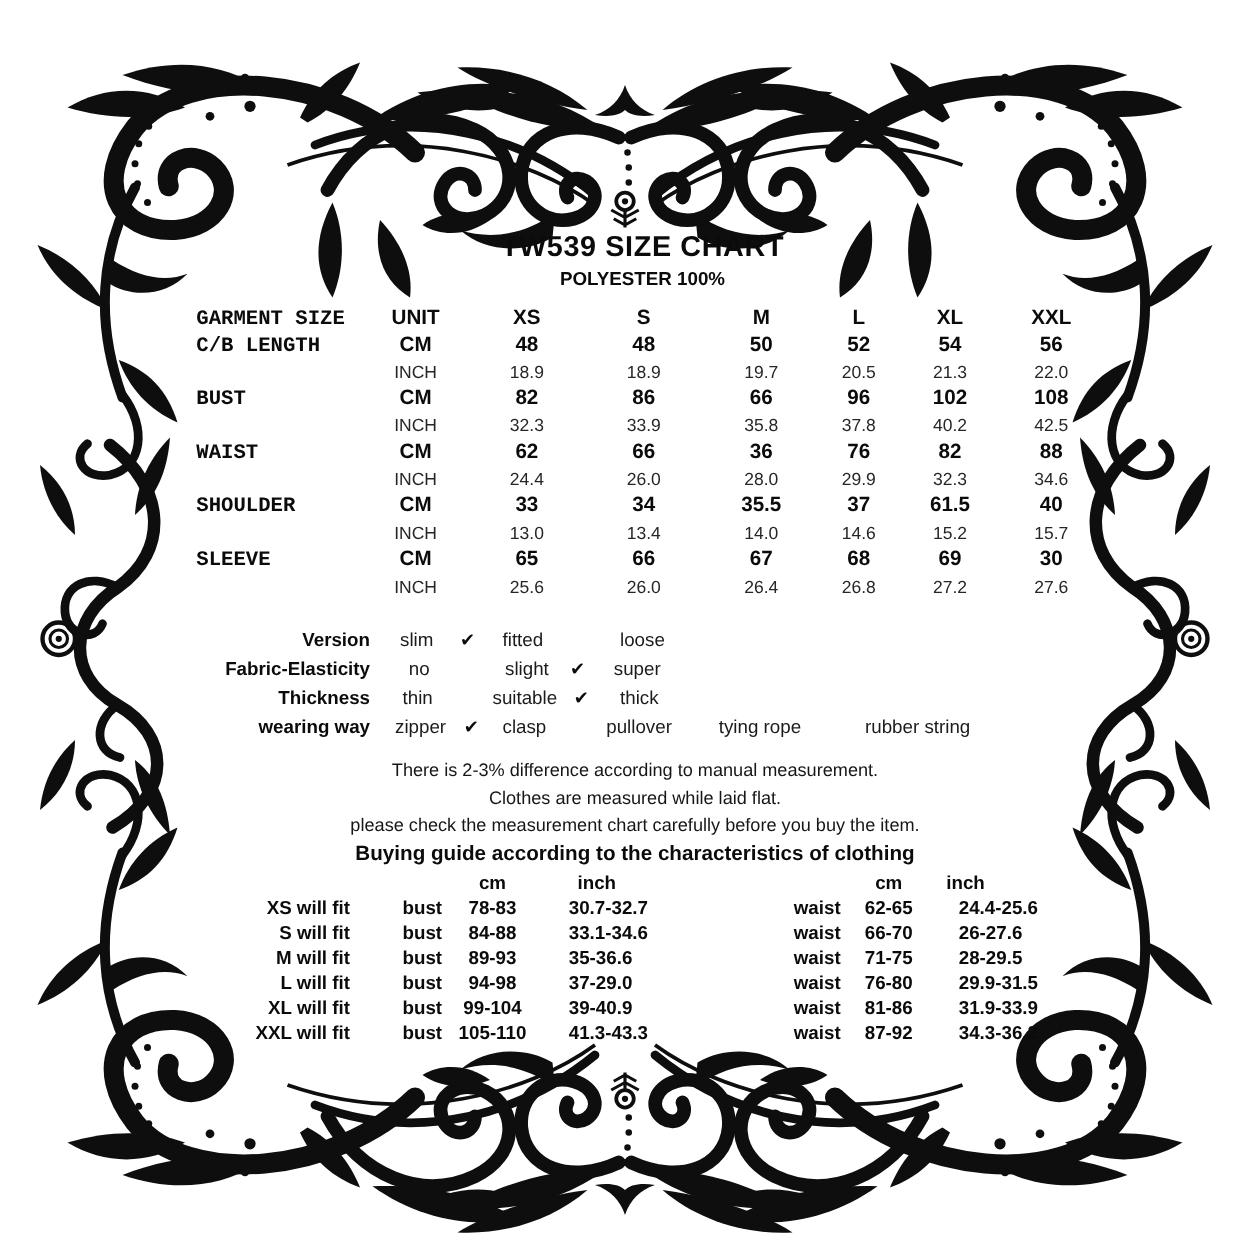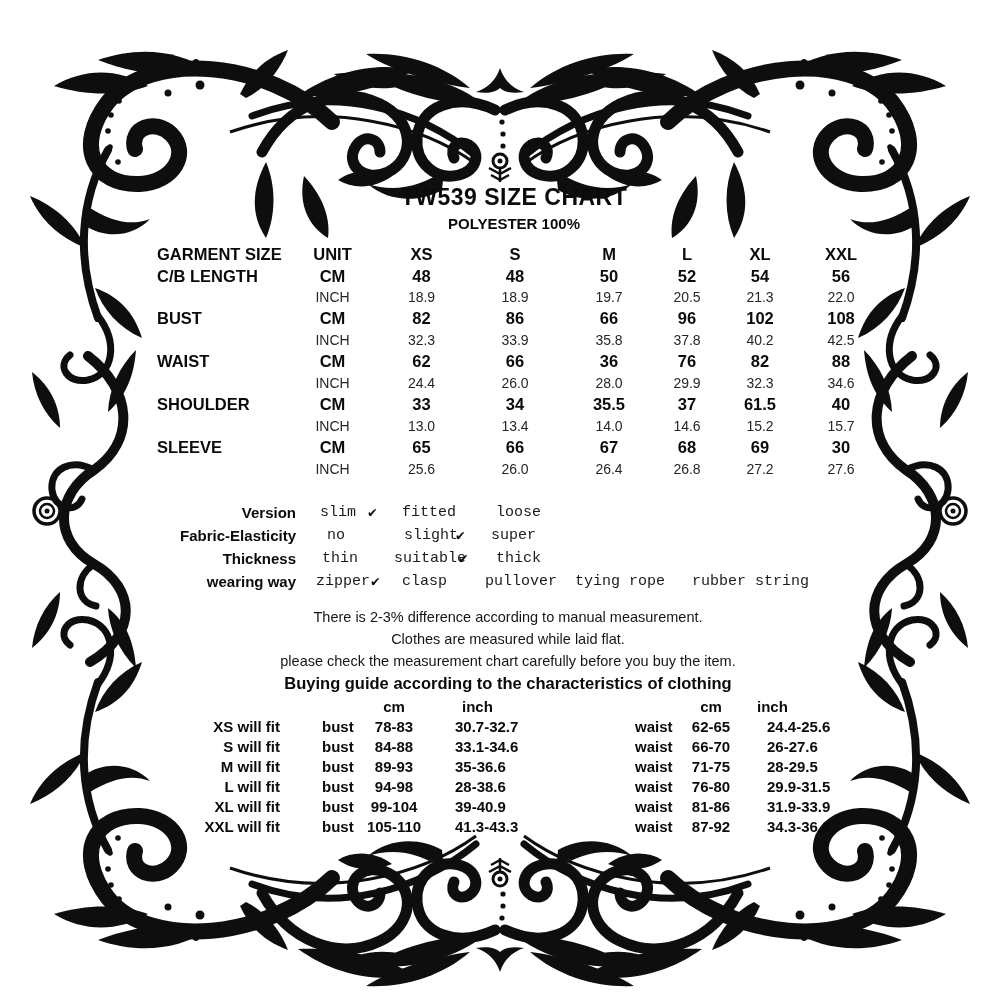--- a/index.html
+++ b/index.html
@@ -14,27 +14,27 @@
   .title{position:absolute;top:184px;left:14px;width:1000px;text-align:center;
     font-size:23px;font-weight:bold;letter-spacing:.5px;}
   .subtitle{position:absolute;top:215px;left:14px;width:1000px;text-align:center;
     font-size:15px;font-weight:bold;}
 
   .sizes{position:absolute;left:145px;top:244px;display:grid;
     grid-template-columns:145px 85px 93px 94px 94px 62px 84px 78px;
     grid-auto-rows:21.4px;}
   .sizes span{display:flex;align-items:center;justify-content:center;
     font-size:16.5px;font-weight:bold;color:#0b0b0b;white-space:nowrap;}
-  .sizes .lab{justify-content:flex-start;padding-left:12px;}
+  .sizes .lab{justify-content:flex-start;padding-left:12px;font-family:Liberation Mono, monospace;}
   .sizes .i{font-weight:400;font-size:14px;color:#262626;}
 
   .attr{position:absolute;left:0;width:884px;height:20px;font-size:15px;}
   .attr .al{position:absolute;left:110px;width:186px;text-align:right;
     font-weight:bold;color:#0b0b0b;}
-  .attr .tk{position:absolute;color:#1b1b1b;white-space:nowrap;font-family:Liberation Mono, monospace;}
+  .attr .tk{position:absolute;color:#1b1b1b;white-space:nowrap;}
   .attr .ck{color:#0b0b0b;font-size:14.5px;}
 
   .note{position:absolute;left:8px;width:1000px;text-align:center;
     font-size:14.5px;color:#161616;}
   .note.head{font-size:16.5px;font-weight:bold;color:#0b0b0b;}
 
   .grow{position:absolute;left:0;width:1000px;height:20px;
     font-size:15px;font-weight:bold;color:#0b0b0b;}
   .grow span{position:absolute;white-space:nowrap;}
   .gsize{left:150px;width:130px;text-align:right;}
@@ -307,21 +307,21 @@
     <span class="gbcm">89-93</span>
     <span class="gbin">35-36.6</span>
     <span class="gwl">waist</span>
     <span class="gwcm">71-75</span>
     <span class="gwin">28-29.5</span>
   </div>
   <div class="grow" style="top:778px">
     <span class="gsize">L will fit</span>
     <span class="gbust">bust</span>
     <span class="gbcm">94-98</span>
-    <span class="gbin">28-38.6</span>
+    <span class="gbin">37-29.0</span>
     <span class="gwl">waist</span>
     <span class="gwcm">76-80</span>
     <span class="gwin">29.9-31.5</span>
   </div>
   <div class="grow" style="top:798px">
     <span class="gsize">XL will fit</span>
     <span class="gbust">bust</span>
     <span class="gbcm">99-104</span>
     <span class="gbin">39-40.9</span>
     <span class="gwl">waist</span>

